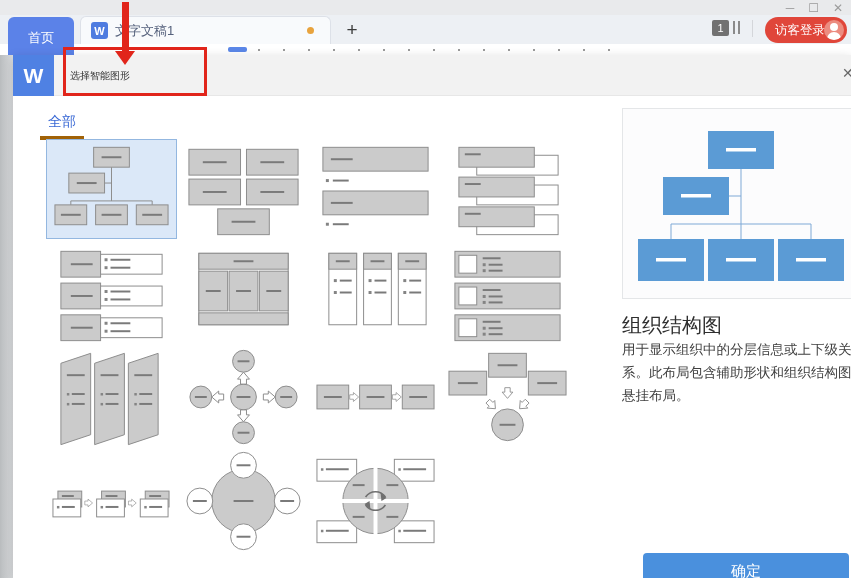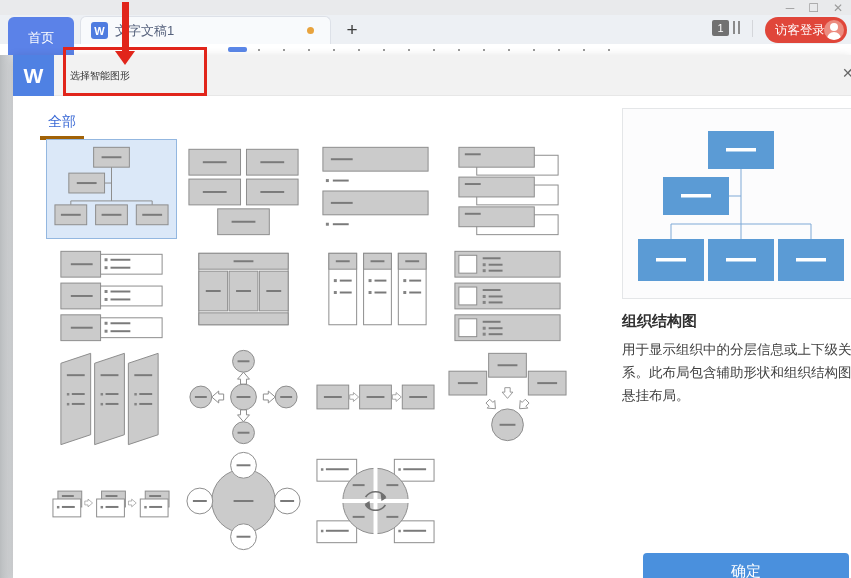--- a/index.html
+++ b/index.html
@@ -54,21 +54,21 @@
   .tb { fill:#848484; }
   .ta { fill:#fff; stroke:#8d8d8d; stroke-width:1; }
   .rc { stroke:#6f6f6f; stroke-width:1.6; fill:none; }
   .rh { fill:#6f6f6f; }
 
   
   .preview-box { position:absolute; left:609px; top:53px; width:233px; height:191px; background:#fcfcfd; border:1px solid #e4e6e8; }
   .pb { fill:#5b9bd5; }
   .pd { fill:#fff; }
   .pc { stroke:#7fa9d6; stroke-width:1; fill:none; }
-  .detail-title { position:absolute; left:609px; top:257px; font-size:15px; font-weight:bold; color:#2f2f2f; }
+  .detail-title { position:absolute; left:609px; top:257px; font-size:20px; font-weight:normal; color:#2f2f2f; }
   .detail-desc { position:absolute; left:609px; top:283px; width:231px; font-size:13.5px; line-height:23px; color:#404040; }
   .ok-btn { position:absolute; left:630px; top:498px; width:206px; height:36px; background:#4a90dd; border:none; border-radius:4px; color:#fff; font-size:15px; font-family:inherit; display:flex; align-items:center; justify-content:center; }
 </style>
 </head>
 <body>
 
 <div class="screen">
 
   <div class="titlebar">
     <div class="win-controls">

